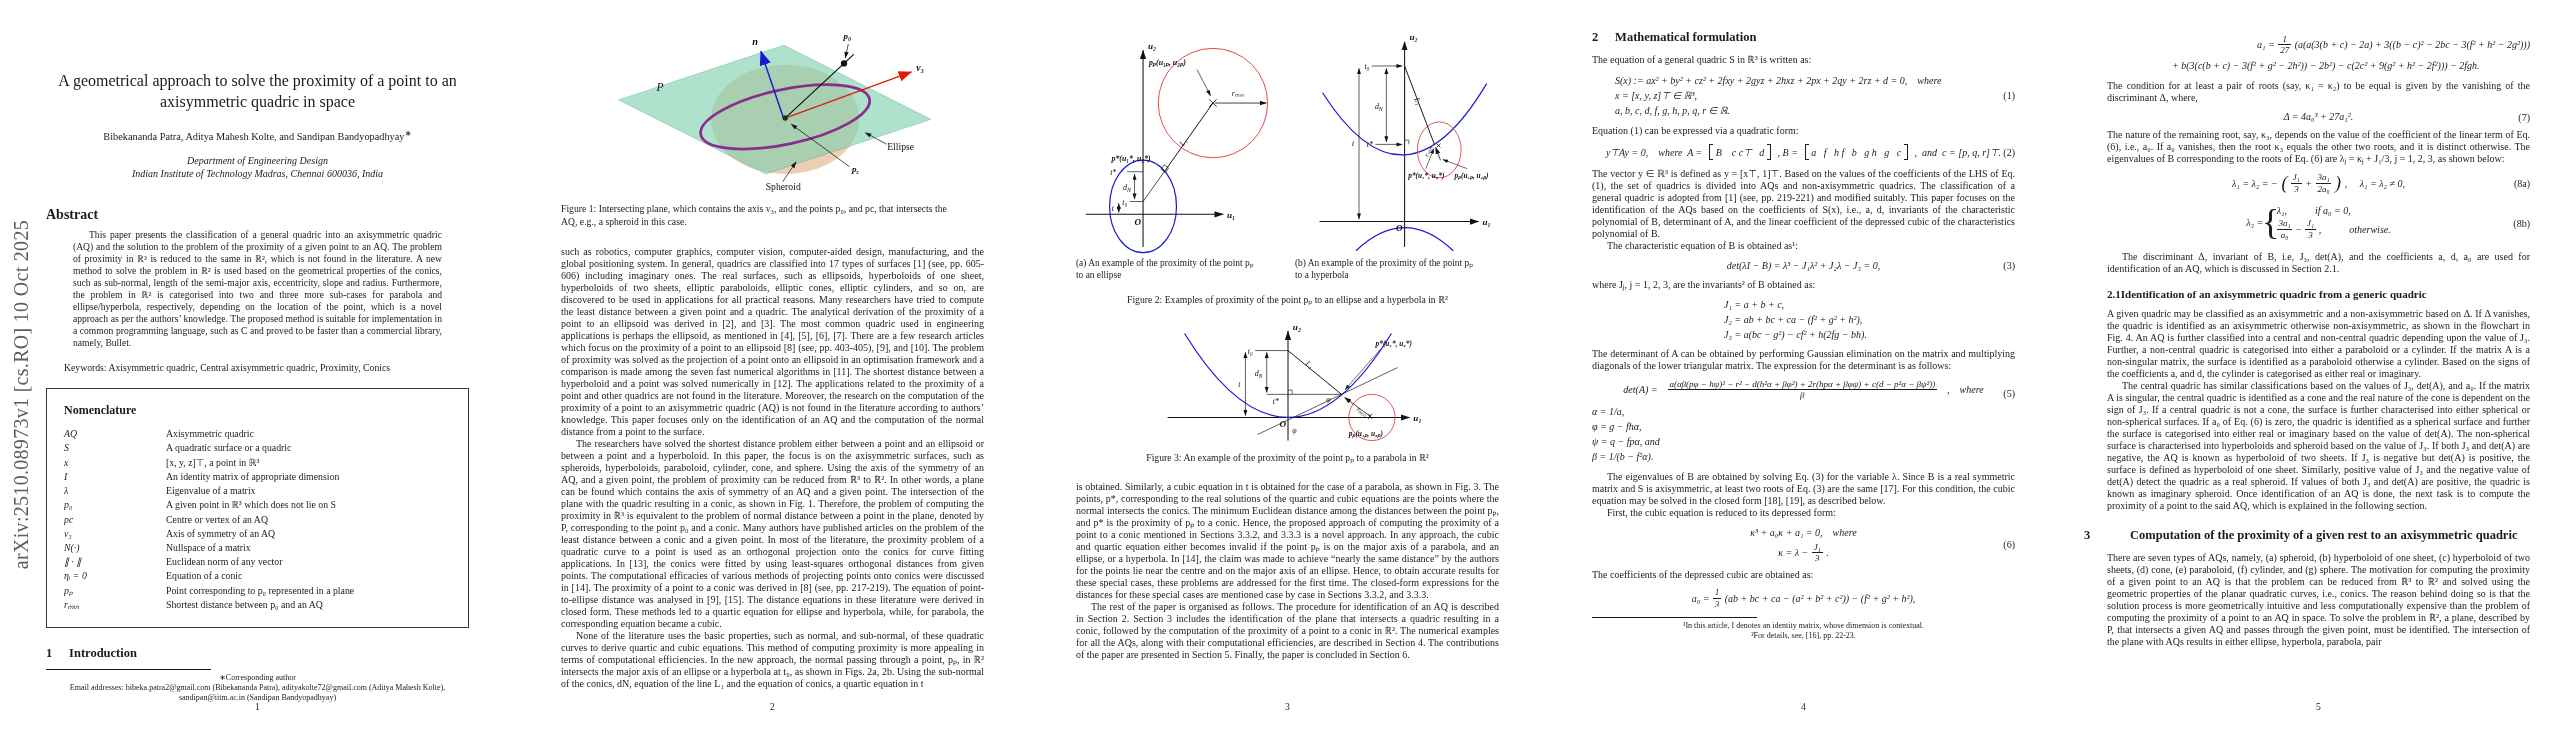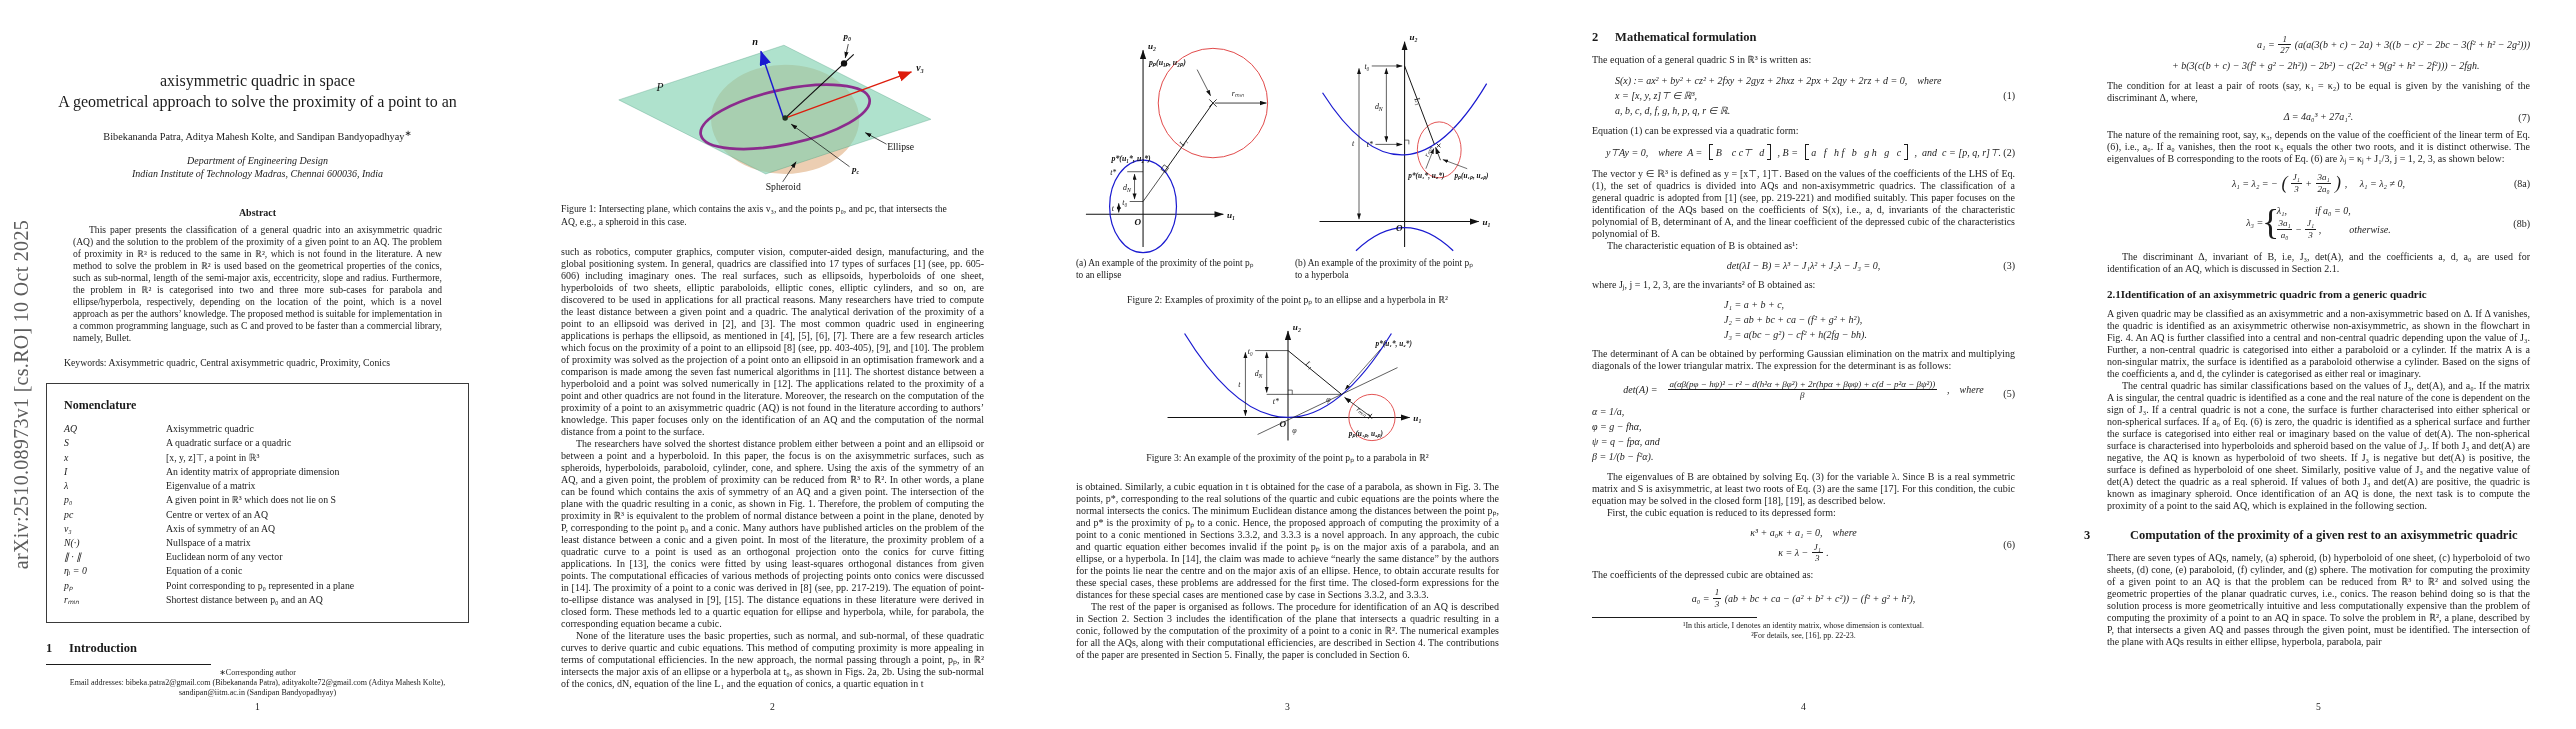--- a/index.html
+++ b/index.html
@@ -10,21 +10,21 @@
   .inner { margin:0 46px; position:relative; }
 
   
   .banner { position:absolute; left:9.7px; top:220px; writing-mode:vertical-rl;
             transform:rotate(180deg); font-size:20px; color:#5d5d5d; letter-spacing:0.3px; }
 
   
   .title { text-align:center; font-size:16px; line-height:21px; margin-top:70px; }
   .authors { text-align:center; font-size:10.3px; margin-top:16.4px; }
   .affil { text-align:center; font-style:italic; font-size:10px; line-height:13px; margin-top:11.5px; }
-  .absh { text-align:center; font-weight:bold; font-size:10px; margin-top:27px; }
+  .absh { text-align:left; font-weight:bold; font-size:14px; margin-top:27px; }
   .abs { margin:5.5px 27px 0 27px; font-size:9.6px; line-height:12px; text-align:justify; text-indent:16px; }
   .keywords { margin:13.4px 18px 0 18px; font-size:9.7px; }
   .nombox { border:0.8px solid #3a3a3a; margin-top:15px; padding:13.4px 17px 14.6px 17px; }
   .nomtitle { font-size:12px; font-weight:bold; margin-bottom:9.7px; }
   .nomrow { display:flex; font-size:9.8px; line-height:14.2px; }
   .nomsym { width:102px; flex:none; font-style:italic; }
   .fnrule { width:165px; border-top:0.7px solid #1b1b1b; margin:8px 0 3px 0; }
   .fn { font-size:8px; line-height:10.2px;text-align:center; }
   .pnwrap { position:absolute; bottom:17px; left:0; right:0; text-align:center; font-size:9.7px; }
 
@@ -83,22 +83,22 @@
       <marker id="mred" markerWidth="12" markerHeight="10" refX="9.5" refY="4" orient="auto-start-reverse">
         <path d="M0,0 L10,4 L0,8 Z" fill="#dd1c0c"></path>
       </marker>
     </defs>
   </svg>
 
   <div class="page" id="pg1">
     <div class="banner">arXiv:2510.08973v1  [cs.RO]  10 Oct 2025</div>
     <div class="inner">
       <div class="title">
+        <div>A geometrical approach to solve the proximity of a point to an</div>
         <div ind2="">axisymmetric quadric in space</div>
-        <div>A geometrical approach to solve the proximity of a point to an</div>
       </div>
       <div class="authors"><span>Bibekananda Patra, Aditya Mahesh Kolte, and Sandipan Bandyopadhyay</span><sup>∗</sup></div>
       <div class="affil">
         <div>Department of Engineering Design</div>
         <div>Indian Institute of Technology Madras, Chennai 600036, India</div>
       </div>
       <div class="absh">Abstract</div>
       <div class="abs">This paper presents the classification of a general quadric into an axisymmetric quadric (AQ) and the solution to the problem of the proximity of a given point to an AQ. The problem of proximity in ℝ³ is reduced to the same in ℝ², which is not found in the literature. A new method to solve the problem in ℝ² is used based on the geometrical properties of the conics, such as sub-normal, length of the semi-major axis, eccentricity, slope and radius. Furthermore, the problem in ℝ² is categorised into two and three more sub-cases for parabola and ellipse/hyperbola, respectively, depending on the location of the point, which is a novel approach as per the authors’ knowledge. The proposed method is suitable for implementation in a common programming language, such as C and proved to be faster than a commercial library, namely, Bullet.</div>
       <div class="keywords">Keywords:  Axisymmetric quadric, Central axisymmetric quadric, Proximity, Conics</div>
 

